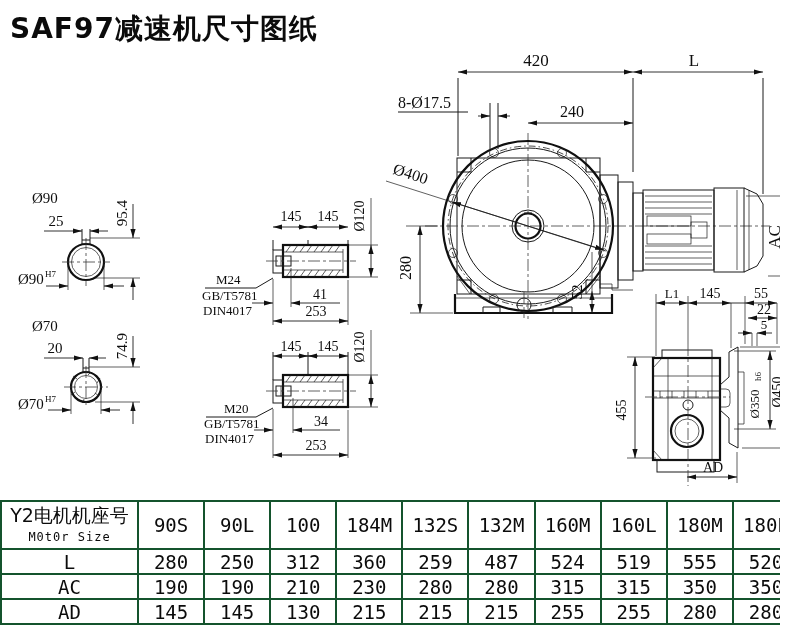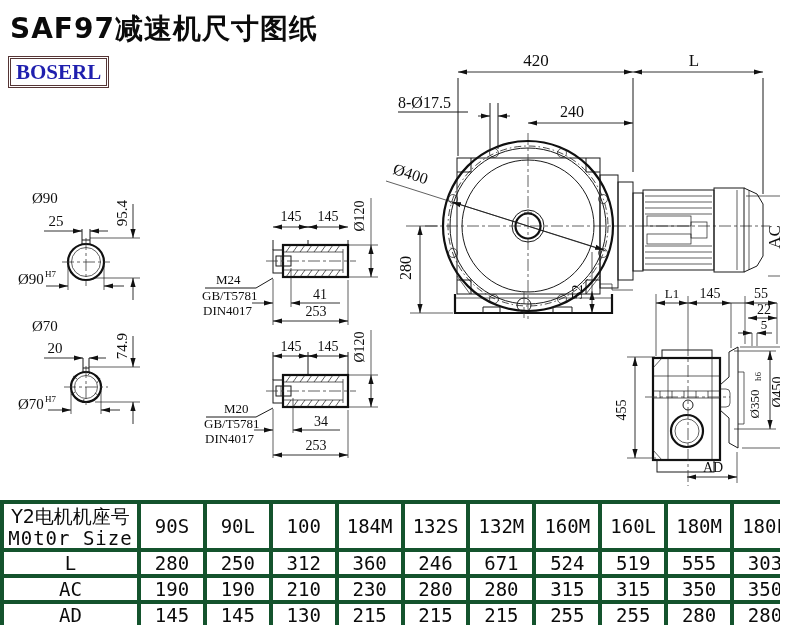--- a/index.html
+++ b/index.html
@@ -15,33 +15,32 @@
   svg .lt{stroke:#101010;stroke-width:2.2;fill:none}
   svg .dm{stroke:#1b1b1b;stroke-width:.9;fill:none}
   svg .cl{stroke:#3a3a3a;stroke-width:.8;fill:none;stroke-dasharray:12 3 3 3}
   svg .bc{stroke:#1b1b1b;stroke-width:.8;fill:none;stroke-dasharray:7 3 1.5 3}
   svg text{font-family:"Liberation Serif",serif;fill:#0e0e0e}
   .t17{font-size:17px}.t16{font-size:16px}.t15{font-size:15px}.t14{font-size:14px}
   .t13{font-size:13px}.t9{font-size:9px}
   .mid{text-anchor:middle}
   #sizetable{position:absolute;left:0;top:500px;width:800px;height:123px;border-collapse:collapse;
         table-layout:fixed;font-family:"DejaVu Sans Mono",monospace;color:#0b0b0b;}
-  #sizetable th,#sizetable td{border:4px solid #14532d;text-align:center;vertical-align:middle;
+  #sizetable th,#sizetable td{border:2px solid #14532d;text-align:center;vertical-align:middle;
         padding:0;font-weight:normal;font-size:19px;}
   #sizetable .h1{font-size:19px;font-family:"DejaVu Sans",sans-serif;line-height:24px;}
-  #sizetable .h2{font-size:19px;letter-spacing:1px;line-height:20px;}
+  #sizetable .h2{font-size:12px;letter-spacing:1px;line-height:20px;}
   #sizetable tr.data{height:25px;}
 </style>
 </head>
 <body>
 
 <div id="page">
 
   <div id="title">SAF97减速机尺寸图纸</div>
-  <div id="logo">BOSERL</div>
 
   <svg width="800" height="500" viewBox="0 0 800 500">
     <defs>
       <marker id="ar" markerWidth="11" markerHeight="8" refX="10" refY="3.5" orient="auto-start-reverse">
         <path d="M0,0.6 L10,3.5 L0,6.4 Z" fill="#111"></path>
       </marker>
     </defs>
 
     <g>
       <text class="t15" x="32" y="203">Ø90</text>
@@ -286,26 +285,26 @@
       <th>160L</th>
       <th>180M</th>
       <th>180L</th>
     </tr>
     <tr class="data">
       <td>L</td>
       <td>280</td>
       <td>250</td>
       <td>312</td>
       <td>360</td>
-      <td>246</td>
-      <td>671</td>
+      <td>259</td>
+      <td>487</td>
       <td>524</td>
       <td>519</td>
       <td>555</td>
-      <td>303</td>
+      <td>520</td>
     </tr>
     <tr class="data">
       <td>AC</td>
       <td>190</td>
       <td>190</td>
       <td>210</td>
       <td>230</td>
       <td>280</td>
       <td>280</td>
       <td>315</td>

